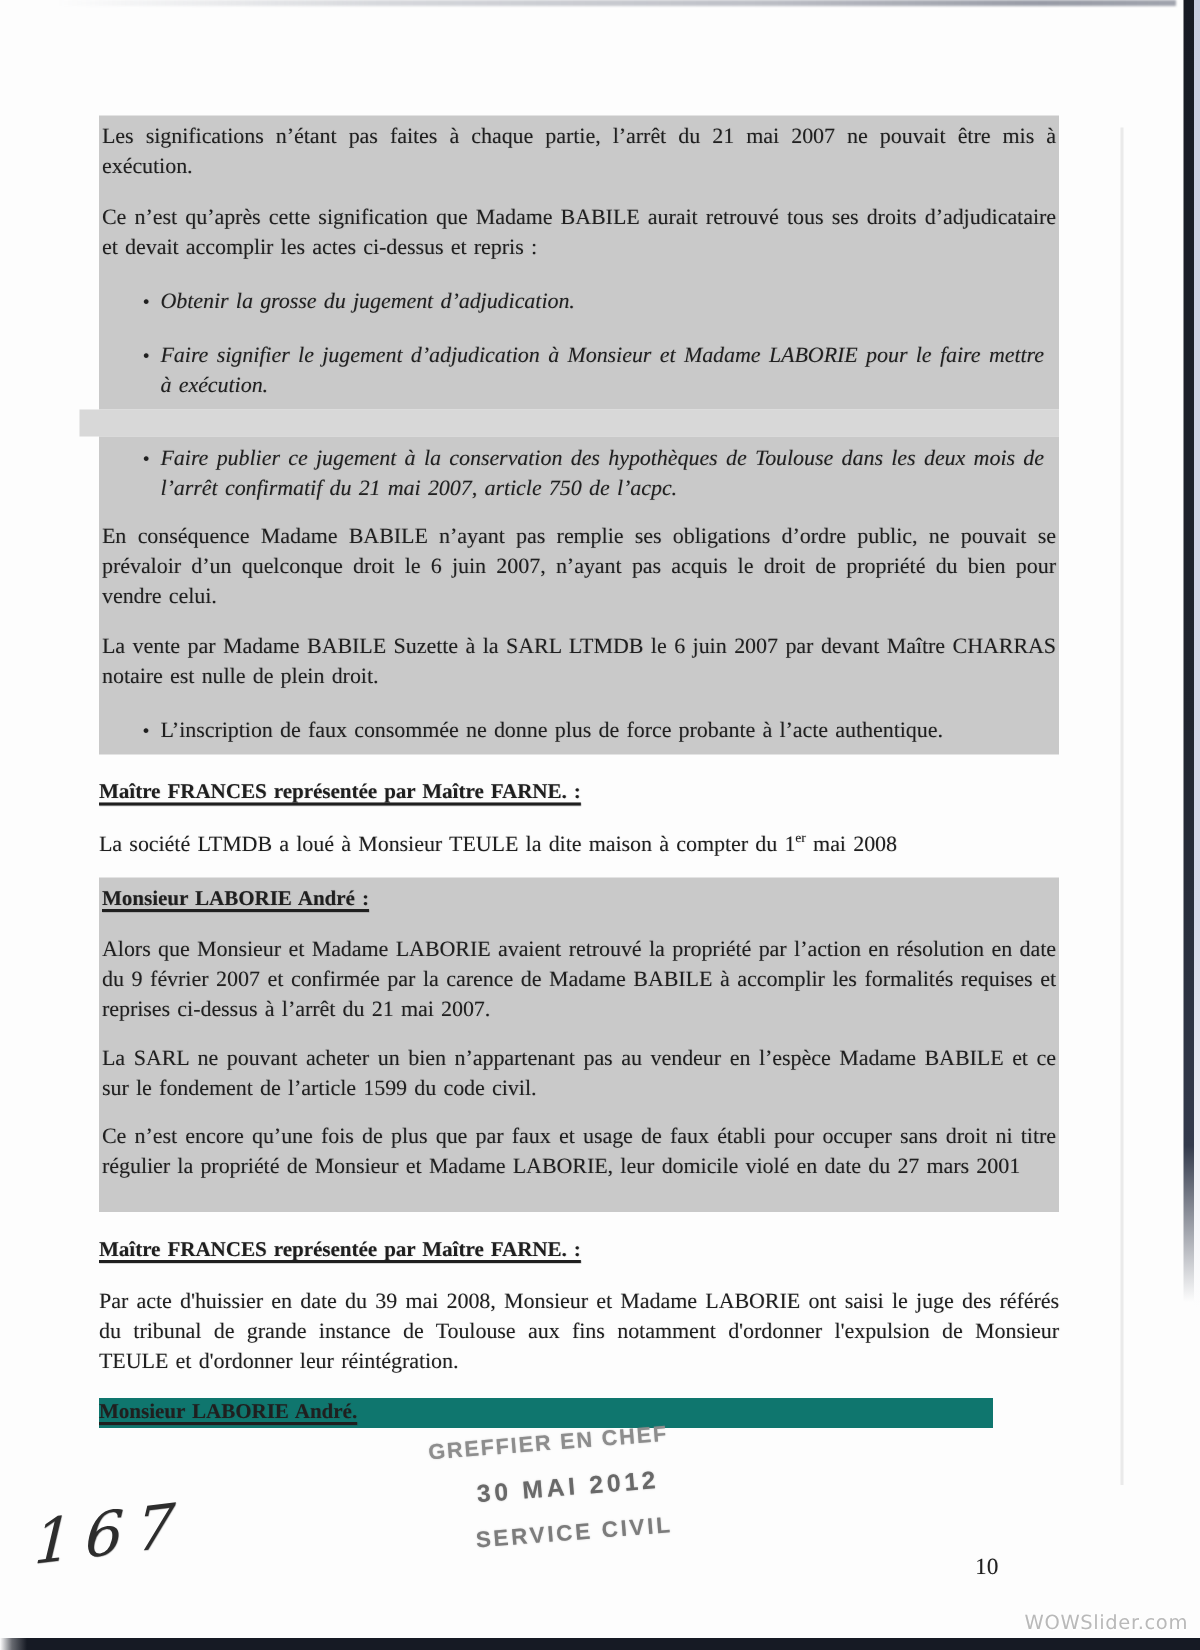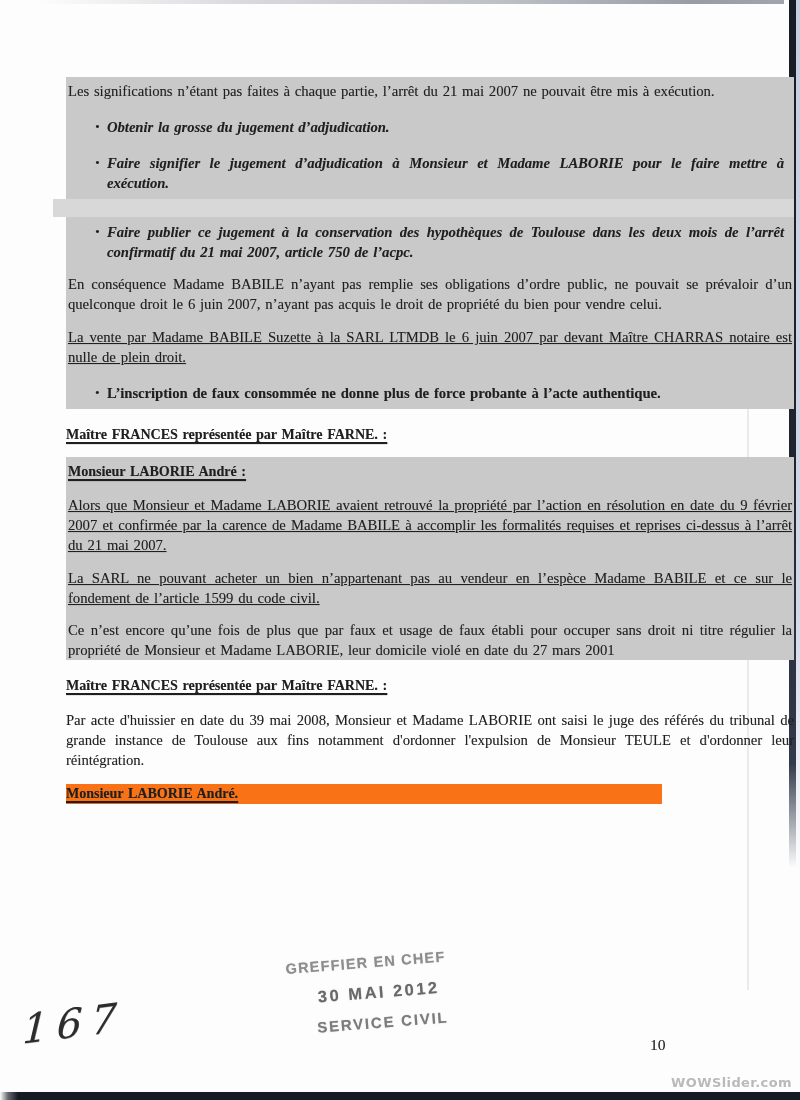--- a/index.html
+++ b/index.html
@@ -17,43 +17,43 @@
     filter:blur(.6px);}
   .right-bar{position:absolute;top:0;right:4px;width:7px;height:868px;
     background:linear-gradient(180deg,#171b24 0%,#20252f 55%,#333a4c 88%,rgba(60,68,92,0) 100%);}
   .right-strip{position:absolute;top:0;right:0;width:4px;height:872px;
     background:linear-gradient(180deg,#c7cde0 0%,#d3d8e8 70%,rgba(211,216,232,0) 100%);}
   .bottom-bar{position:absolute;bottom:0;left:0;width:100%;height:8px;
     background:linear-gradient(90deg,rgba(22,26,36,0) 0,rgba(22,26,36,.65) 8px,#161a24 18px,#161a24 100%);}
   .scan-line{position:absolute;top:85px;left:747px;width:2px;height:905px;background:rgba(120,120,120,.14);}
 
   
-  .content{position:absolute;left:66px;top:77px;width:728px;font-size:14.6px;line-height:20px;word-spacing:1.2px;}
+  .content{position:absolute;left:66px;top:77px;width:640px;font-size:14.6px;line-height:20px;word-spacing:1.2px;}
   .content p{margin:0;text-align:justify;
     text-shadow:.3px .3px .6px rgba(45,45,45,.35);}
   .gray{background:#c9c9c9;}
   .block1{padding:4px 2px 6px 2px;}
   .block2{padding:3px 2px 6px 2px;}
-  .block3{margin-top:12px;padding:5px 2px 0 2px;}
+  .block3{margin-top:12px;padding:5px 2px 20px 2px;}
   .band{height:18px;margin-left:-13px;width:calc(100% + 13px);background:#d8d8d8;}
   .mt12{margin-top:12px!important;}
-  .mt13{margin-top:13px!important;text-decoration:underline;}
+  .mt13{margin-top:13px!important;}
   .mt14{margin-top:14px!important;}
   .mt16{margin-top:16px!important;}
 
   .li{display:flex;margin-top:16px;padding-left:27px;
     text-shadow:.3px .3px .6px rgba(45,45,45,.35);}
   .li .marker{flex:none;width:12px;font-size:13px;line-height:20px;}
-  .li .btxt{flex:1;text-align:justify;margin-right:8px;font-weight:bold;}
+  .li .btxt{flex:1;text-align:justify;margin-right:8px;}
   .it{font-style:italic;}
 
   .hd{margin:0;font-size:14px;font-weight:700;line-height:20px;
     text-decoration:underline;text-decoration-thickness:1.6px;text-underline-offset:2.5px;
     text-shadow:.3px .3px .6px rgba(45,45,45,.4);}
-  .h4bar{margin-top:14px;width:596px;height:20px;background:#f97316;}
+  .h4bar{margin-top:14px;width:596px;height:20px;background:#0f766e;}
   sup{font-size:9px;line-height:0;vertical-align:super;}
 
   
   .stamp{position:absolute;left:285px;top:961px;width:220px;
     transform:rotate(-4.5deg);transform-origin:left top;
     font-family:"Liberation Sans","DejaVu Sans",sans-serif;z-index:5;
     pointer-events:none;}
   .stamp .s1{font-size:14.5px;font-weight:600;letter-spacing:1.2px;color:#8d8d8d;
     text-shadow:0 0 1px rgba(130,130,130,.55);}
   .stamp .s2{margin:13px 0 0 30px;font-size:16.5px;font-weight:700;letter-spacing:2.5px;color:#696969;
@@ -64,37 +64,38 @@
   
   .handwritten{position:absolute;left:24px;top:1006px;
     font-family:"DejaVu Serif",serif;font-style:italic;font-weight:400;
     font-size:40px;letter-spacing:9px;color:#2d2d2d;
     transform:rotate(-7deg) skewX(-10deg);transform-origin:left top;
     text-shadow:.4px .4px .5px rgba(40,40,40,.4);}
   .pagenum{position:absolute;left:650px;top:1036px;font-size:15.5px;color:#1f1f1f;
     text-shadow:.3px .3px .6px rgba(45,45,45,.35);}
   .watermark{position:absolute;right:8px;bottom:10px;
     font-family:"DejaVu Sans","Liberation Sans",sans-serif;
-    font-size:13px;font-weight:700;letter-spacing:.4px;color:#b9b9b9;
+    font-size:13px;font-weight:400;letter-spacing:.4px;color:#b9b9b9;
     text-shadow:0 1px 0 rgba(255,255,255,.8);}
 </style>
 </head>
 <body>
 
 <div class="page">
 
   <div class="top-streak"></div>
   <div class="right-bar"></div>
   <div class="right-strip"></div>
   <div class="scan-line"></div>
 
   <div class="content">
 
     <div class="gray block1">
       <p>Les significations n’étant pas faites à chaque partie, l’arrêt du 21 mai 2007 ne pouvait être mis à exécution.</p>
+      <p class="mt14">Ce n’est qu’après cette signification que Madame BABILE aurait retrouvé tous ses droits d’adjudicataire et devait accomplir les actes ci-dessus et repris :</p>
       <div class="li it">
         <span class="marker">•</span>
         <span class="btxt">Obtenir la grosse du jugement d’adjudication.</span>
       </div>
       <div class="li it">
         <span class="marker">•</span>
         <span class="btxt">Faire signifier le jugement d’adjudication à Monsieur et Madame LABORIE pour le faire mettre à exécution.</span>
       </div>
     </div>
 
@@ -108,20 +109,21 @@
       <p class="mt12">En conséquence Madame BABILE n’ayant pas remplie ses obligations d’ordre public, ne pouvait se prévaloir d’un quelconque droit le 6 juin 2007, n’ayant pas acquis le droit de propriété du bien pour vendre celui.</p>
       <p class="mt13">La vente par Madame BABILE Suzette à la SARL LTMDB le 6 juin 2007 par devant Maître CHARRAS notaire est nulle de plein droit.</p>
       <div class="li">
         <span class="marker">•</span>
         <span class="btxt">L’inscription de faux consommée ne donne plus de force probante à l’acte authentique.</span>
       </div>
     </div>
 
     <h3 class="hd mt16">Maître FRANCES représentée par Maître FARNE. :</h3>
 
+    <p class="mt14"><span>La société LTMDB a loué à Monsieur TEULE la dite maison à compter du 1</span><sup>er</sup><span> mai 2008</span></p>
 
     <div class="gray block3">
       <h3 class="hd">Monsieur LABORIE André :</h3>
       <p class="mt13">Alors que Monsieur et Madame LABORIE avaient retrouvé la propriété par l’action en résolution en date du 9 février 2007 et confirmée par la carence de Madame BABILE à accomplir les formalités requises et reprises ci-dessus à l’arrêt du 21 mai 2007.</p>
       <p class="mt13">La SARL ne pouvant acheter un bien n’appartenant pas au vendeur en l’espèce Madame BABILE et ce sur le fondement de l’article 1599 du code civil.</p>
       <p class="mt12">Ce n’est encore qu’une fois de plus que par faux et usage de faux établi pour occuper sans droit ni titre régulier la propriété de Monsieur et Madame LABORIE, leur domicile violé en date du 27 mars 2001</p>
     </div>
 
     <h3 class="hd mt16">Maître FRANCES représentée par Maître FARNE. :</h3>
 

